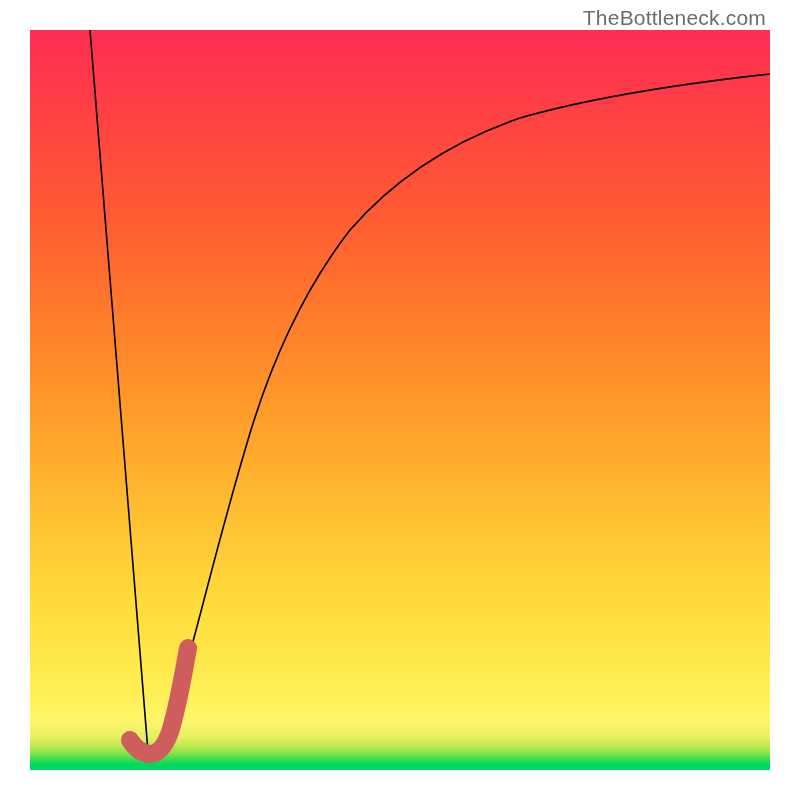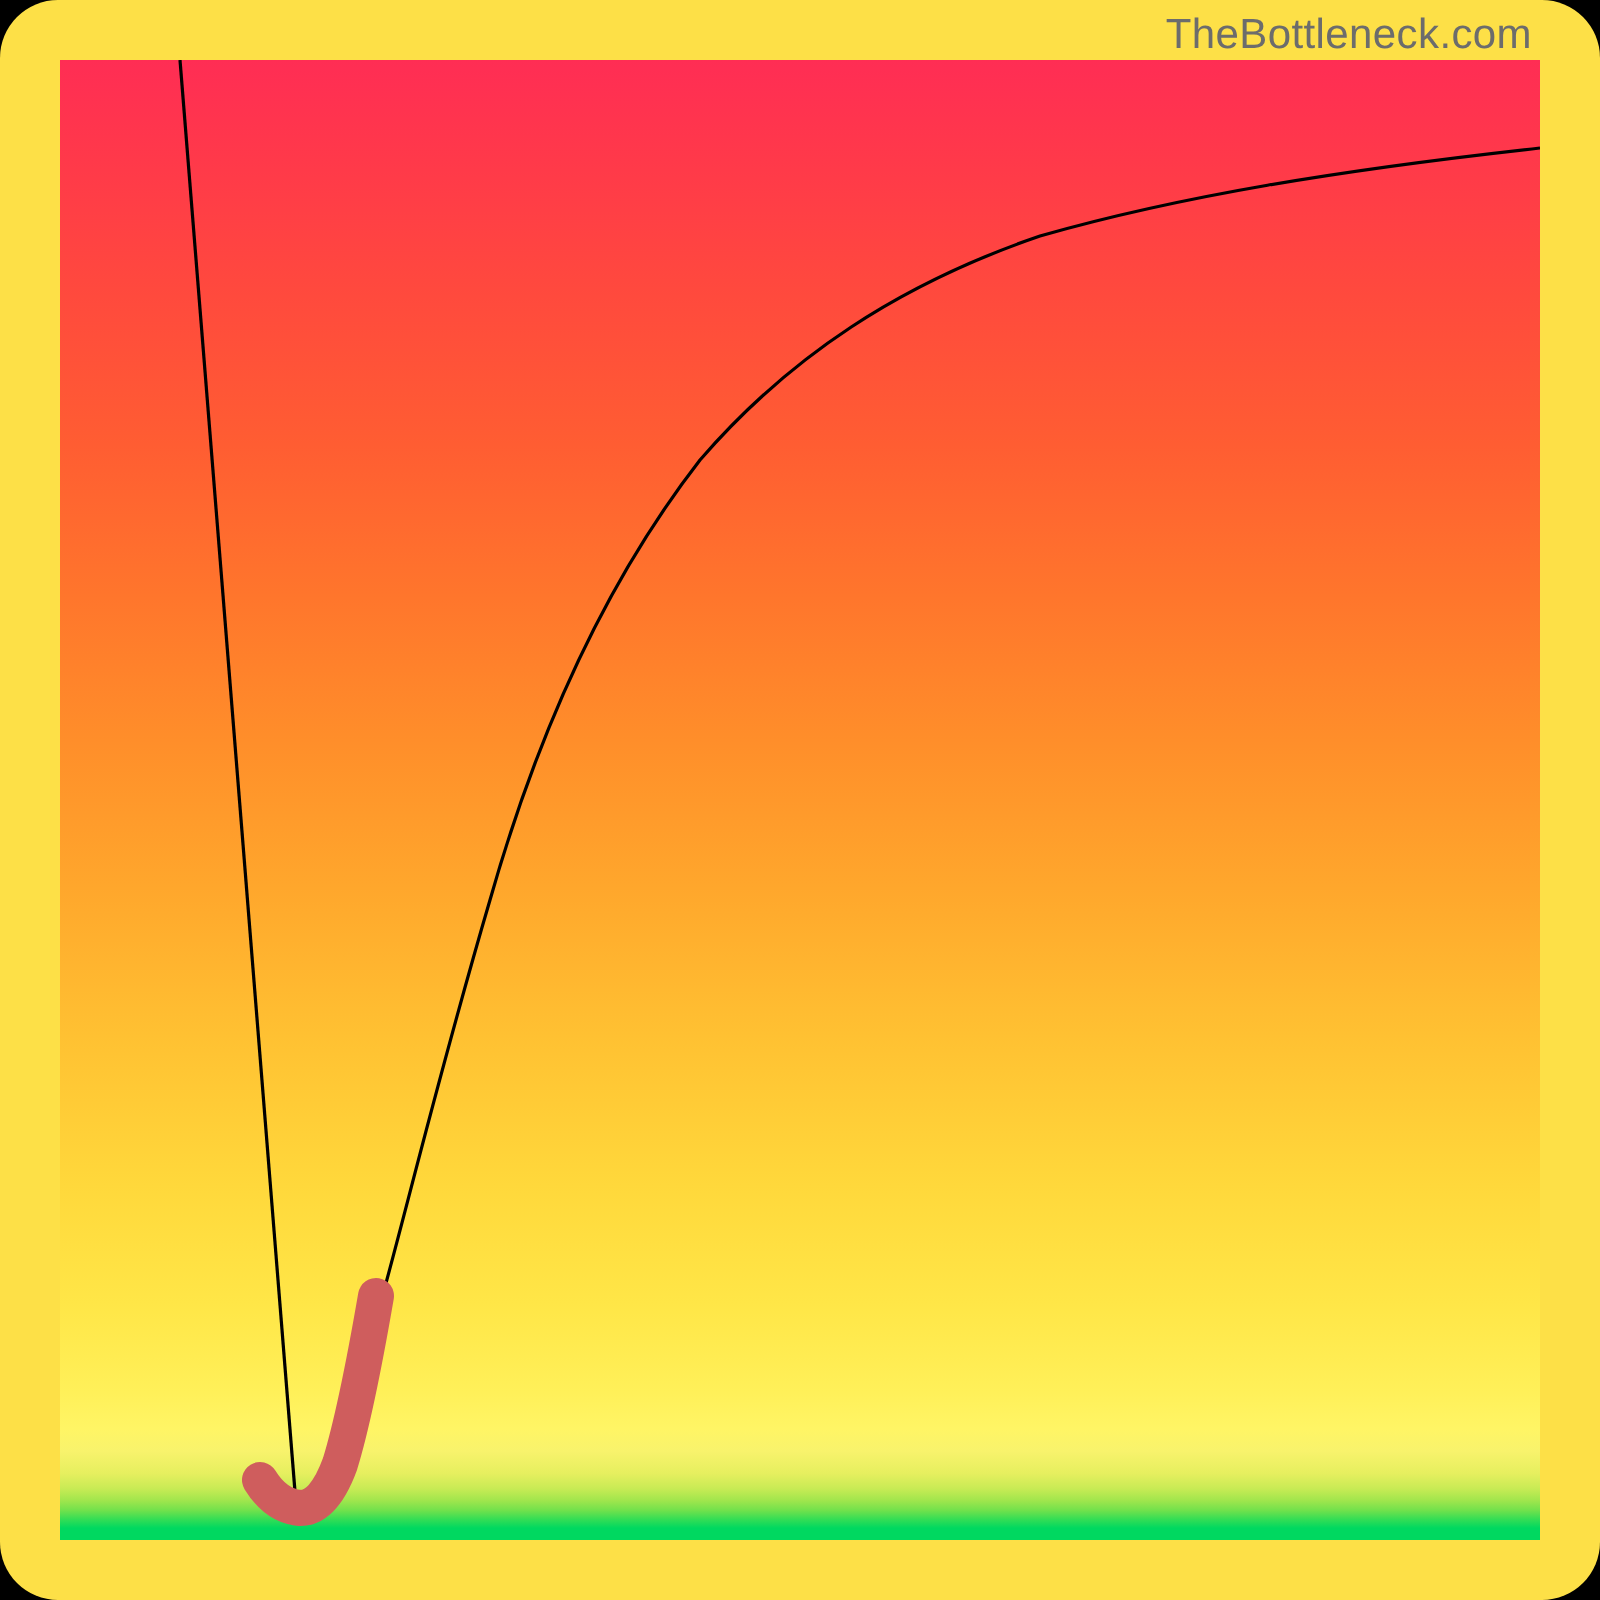--- a/index.html
+++ b/index.html
@@ -8,22 +8,21 @@
     width: 800px;
     height: 800px;
     overflow: hidden;
     background: #000;
     font-family: Arial, Helvetica, sans-serif;
   }
   .frame {
     position: relative;
     width: 800px;
     height: 800px;
-    background: #fde047;
-    border-radius: 29px;
+    background: #ffffff;
   }
   .plot-area {
     position: absolute;
     left: 30px;
     top: 30px;
     width: 740px;
     height: 740px;
     overflow: hidden;
   }
   

